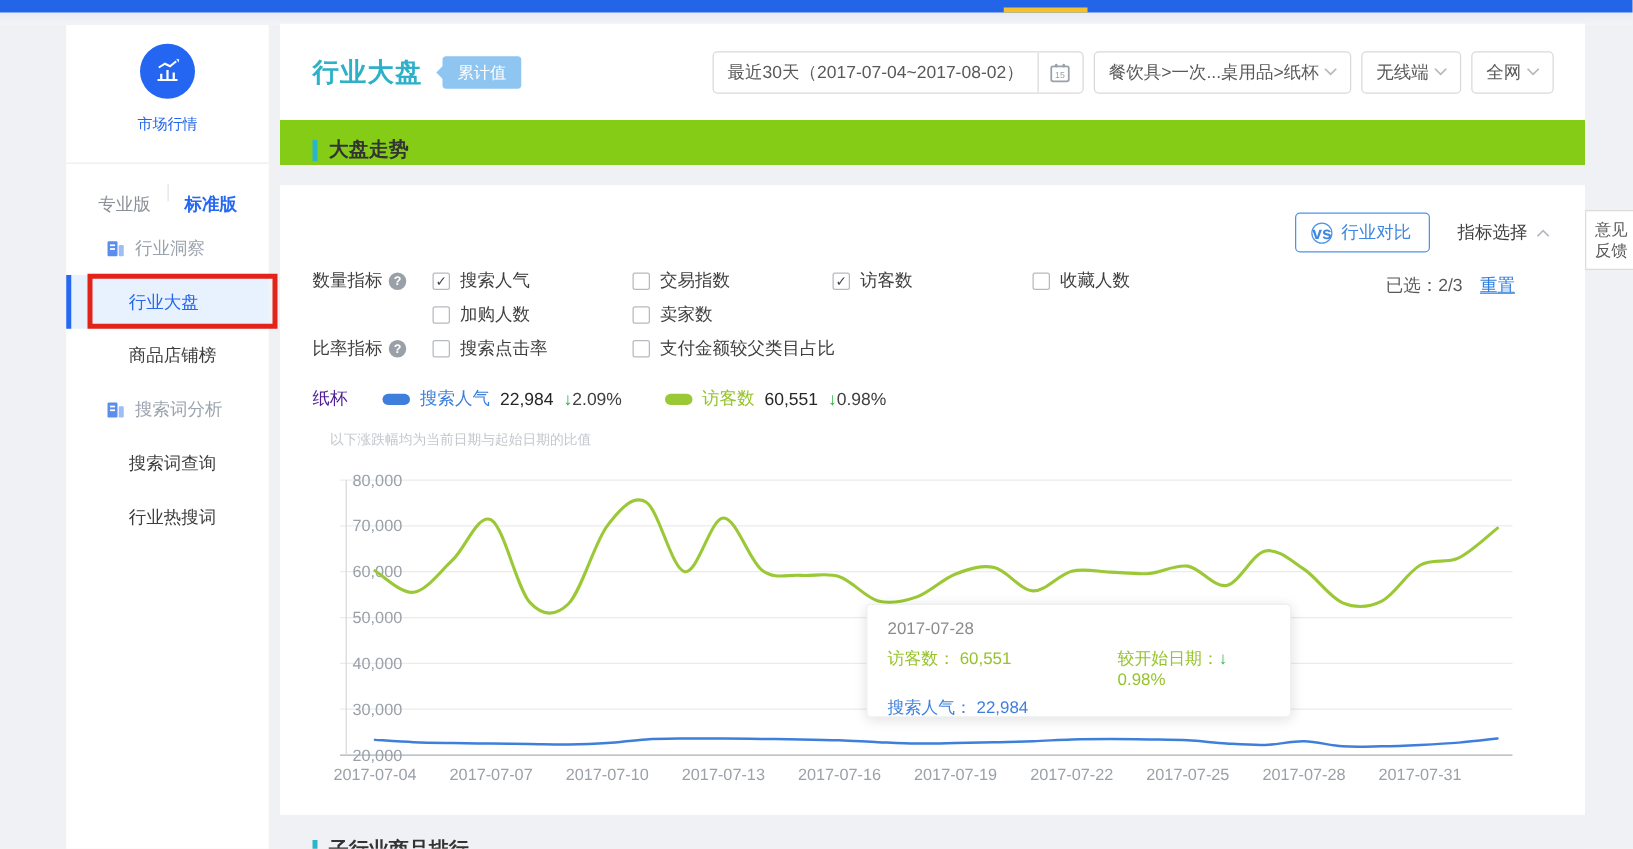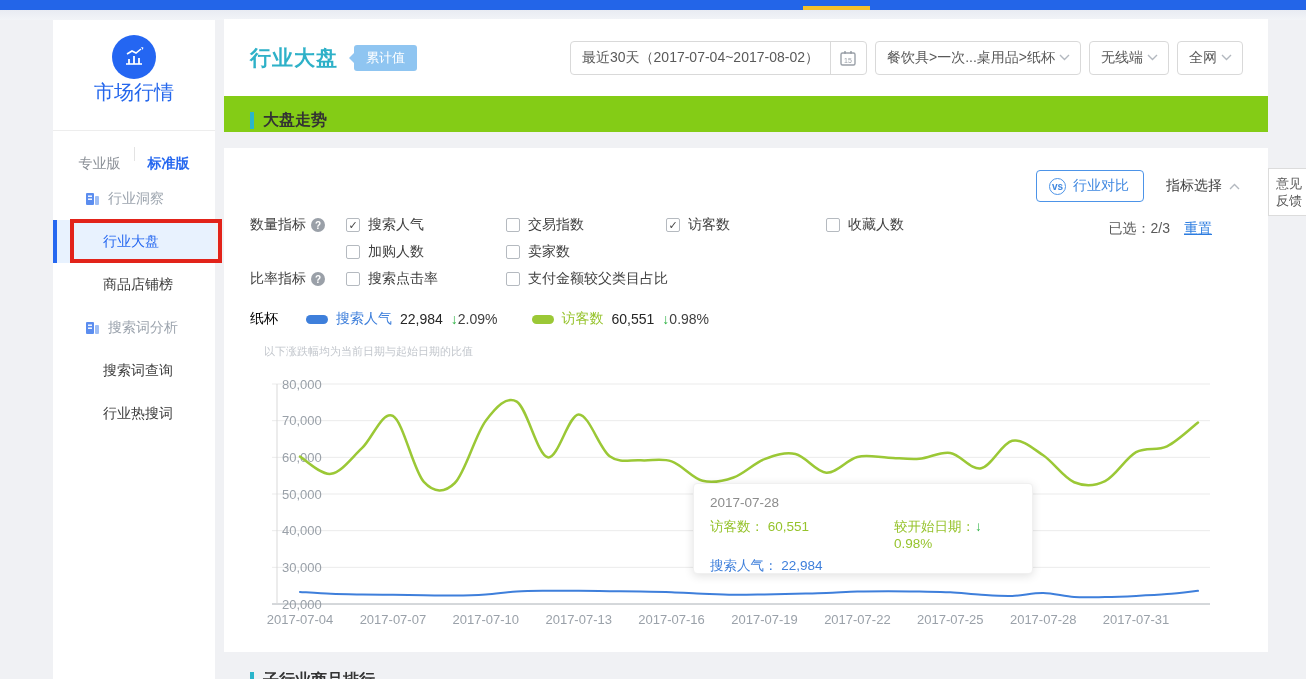--- a/index.html
+++ b/index.html
@@ -11,21 +11,21 @@
   .topbar { position:absolute; left:0; top:0; width:1306px; height:10px; background:#2365e8; z-index:30; }
   .topbar .tab-indicator { position:absolute; left:803px; top:6px; width:67px; height:4px; background:#f5c12b; }
   .top-strip { position:absolute; left:0; top:10px; width:1306px; height:10px;
     background:linear-gradient(#e8ebf2,#f2f4f7); }
 
   
   .sidebar { position:absolute; left:53px; top:20px; width:162px; height:659px; background:#fff; z-index:5; }
   .brand { height:111px; border-bottom:1px solid #ededed; text-align:center; padding-top:15px; }
   .brand-icon { width:44px; height:44px; border-radius:50%; background:#2466f2; margin:0 auto;
     display:flex; align-items:center; justify-content:center; }
-  .brand-label { margin-top:0; font-size:20px; color:#2567ec; }
+  .brand-label { margin-top:12px; font-size:12px; color:#2567ec; }
   .version-tabs { height:46px; display:flex; align-items:center; justify-content:center; font-size:14px; }
   .vtab { color:#8b9097; cursor:pointer;margin-top:20px; }
   .vtab.active { color:#2668f0; font-weight:bold; }
   .vtab-div { width:1px; height:14px; background:#e3e3e3; margin:0 13px; }
   .nav-row { height:43px; display:flex; align-items:center; font-size:14px; position:relative; }
   .nav-group { padding-left:32px; color:#9ba3ad; }
   .nav-group .gicon { margin-right:8px; display:inline-flex; }
   .nav-item { padding-left:50px; color:#3d3d3d; cursor:pointer; }
   .nav-item.selected { background:#e8f2fe; color:#2668f0; }
   .nav-item.selected::before { content:""; position:absolute; left:0; top:0; width:4px; height:100%; background:#2668f0; }
@@ -58,40 +58,40 @@
   .section-bar { width:4px; height:17px; background:#2bb5cb; margin-right:9px; }
   .section-title { font-size:16px; font-weight:bold; color:#333; }
 
   .panel { position:absolute; left:0; top:148px; width:1044px; height:504px; background:#fff; }
 
   
   .panel-toolbar { position:absolute; top:22px; right:28px; display:flex; align-items:center; }
   .compare-btn { display:flex; align-items:center; gap:7px; border:1px solid #4d94e8; color:#3e87e0;
     border-radius:4px; padding:6px 14px 6px 12px; font-size:14px; background:#fff; cursor:pointer; }
   .vs-circle { width:17px; height:17px; border:1px solid #4d94e8; border-radius:50%;
-    display:flex; align-items:center; justify-content:center; font-size:10px; font-weight:bold; }
+    display:flex; align-items:center; justify-content:center; font-size:14px; font-weight:bold; }
   .indicator-select { display:flex; align-items:center; gap:7px; margin-left:22px; font-size:14px;
     color:#404040; cursor:pointer; }
 
   
   .metrics { position:absolute; left:26px; top:68px; display:grid;
     grid-template-columns:96px 160px 160px 160px 160px; row-gap:9px; font-size:14px; }
   .mlabel { display:flex; align-items:center; gap:5px; color:#404040; }
   .qicon { width:14px; height:14px; border-radius:50%; background:#9aa0a8; color:#fff; font-size:10px;
     display:inline-flex; align-items:center; justify-content:center; font-weight:bold; cursor:pointer; }
   .cb-item { display:flex; align-items:center; gap:8px; cursor:pointer; color:#404040; }
   .cb { width:14px; height:14px; border:1px solid #b5bac0; border-radius:2px; background:#fff;
     display:inline-flex; align-items:center; justify-content:center; font-size:11px; color:#444; }
   .cb.checked::after { content:"\2713"; font-weight:bold; }
   .selected-info { position:absolute; top:72px; right:56px; font-size:14px; color:#595959; }
   .reset-link { color:#2d7de0; text-decoration:underline; margin-left:14px; cursor:pointer; }
 
   
   .legend-row { position:absolute; left:26px; top:162px; display:flex; align-items:center; font-size:14px; }
-  .cat-name { color:#000000; margin-right:28px; }
+  .cat-name { color:#4c1d95; margin-right:28px; }
   .pill { width:22px; height:9px; border-radius:5px; margin-right:8px; }
   .lg-name { margin-right:8px; }
   .lg-val { color:#262626; margin-right:8px; }
   .dn-arrow { color:#2fb344; font-weight:bold; }
   .lg-chg { color:#404040; margin-right:34px; }
   .note { position:absolute; left:40px; top:196px; font-size:11px; color:#c3c7cd; }
 
   
   .chart-wrap { position:absolute; left:34px; top:224px; width:960px; height:268px; }
   .tooltip { position:absolute; left:435px; top:111px; width:340px; height:91px; background:#fff;

